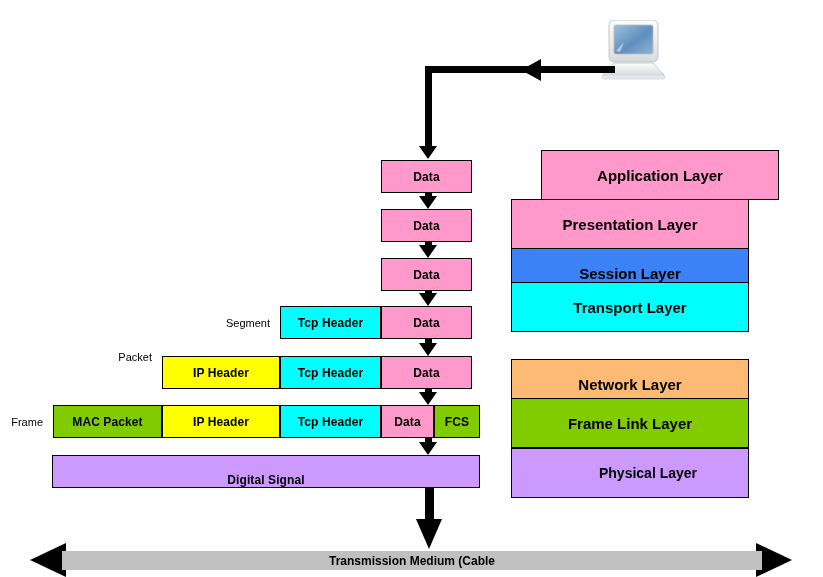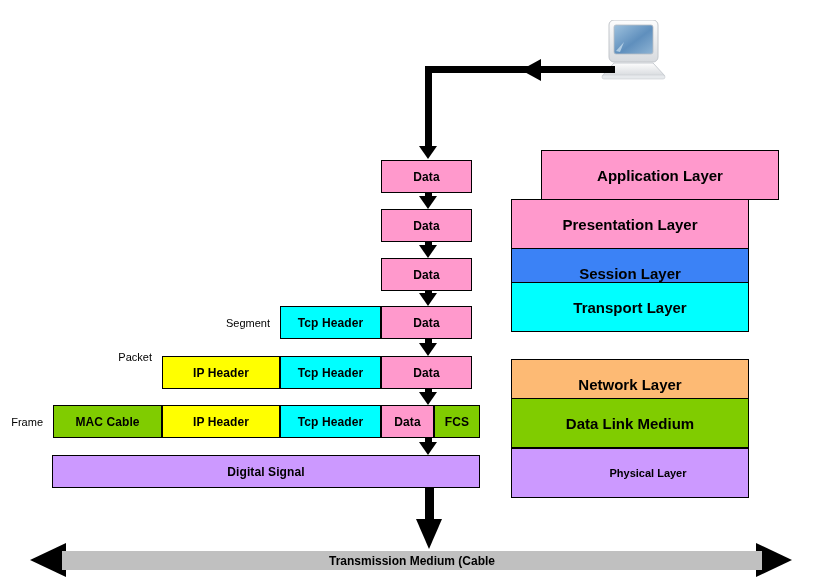--- a/index.html
+++ b/index.html
@@ -60,21 +60,21 @@
     box-sizing: border-box;
     border: 1.5px solid #000000;
     display: flex;
     align-items: center;
     justify-content: center;
     font-size: 15px;
     font-weight: bold;
     color: #000000;
     white-space: nowrap;
   }
-  .layer.small { font-size: 11px; padding-left: 36px; }
+  .layer.small { font-size: 14px; padding-left: 36px; }
 
   
   .vline {
     position: absolute;
     width: 7px;
     background: #000000;
   }
   .hline {
     position: absolute;
     height: 7px;
@@ -205,38 +205,38 @@
       <div class="box pdu" style="left: 381px; top: 209px; width: 91px; background: rgb(255, 153, 204);">Data</div>
       <div class="box pdu" style="left: 381px; top: 258px; width: 91px; background: rgb(255, 153, 204);">Data</div>
       <div class="pdu-label" style="left: 160px; width: 110px; top: 306px;">Segment</div>
       <div class="box pdu" style="left: 280px; top: 306px; width: 101px; background: rgb(0, 255, 255);">Tcp Header</div>
       <div class="box pdu" style="left: 381px; top: 306px; width: 91px; background: rgb(255, 153, 204);">Data</div>
       <div class="pdu-label" style="left: 42px; width: 110px; top: 340px;">Packet</div>
       <div class="box pdu" style="left: 162px; top: 356px; width: 118px; background: rgb(255, 255, 0);">IP Header</div>
       <div class="box pdu" style="left: 280px; top: 356px; width: 101px; background: rgb(0, 255, 255);">Tcp Header</div>
       <div class="box pdu" style="left: 381px; top: 356px; width: 91px; background: rgb(255, 153, 204);">Data</div>
       <div class="pdu-label" style="left: -67px; width: 110px; top: 405px;">Frame</div>
-      <div class="box pdu" style="left: 53px; top: 405px; width: 109px; background: rgb(128, 204, 0);">MAC Cable</div>
+      <div class="box pdu" style="left: 53px; top: 405px; width: 109px; background: rgb(128, 204, 0);">MAC Packet</div>
       <div class="box pdu" style="left: 162px; top: 405px; width: 118px; background: rgb(255, 255, 0);">IP Header</div>
       <div class="box pdu" style="left: 280px; top: 405px; width: 101px; background: rgb(0, 255, 255);">Tcp Header</div>
       <div class="box pdu" style="left: 381px; top: 405px; width: 53px; background: rgb(255, 153, 204);">Data</div>
       <div class="box pdu" style="left: 434px; top: 405px; width: 46px; background: rgb(128, 204, 0);">FCS</div>
     </div>
 
-  <div class="box" id="digital-signal" style="left: 52px; top: 455px; width: 428px; height: 33px; background: rgb(204, 153, 255); font-size: 12px;">
+  <div class="box" id="digital-signal" style="left: 52px; top: 455px; width: 428px; height: 33px; background: rgb(204, 153, 255); font-size: 12px; align-items: flex-end;">
     <span>Digital Signal</span>
   </div>
 
   <div id="osi-container">
       <div class="layer" style="top: 150px; background: rgb(255, 153, 204); margin-left: 30px;">Application Layer</div>
       <div class="layer" style="top: 199px; background: rgb(255, 153, 204);">Presentation Layer</div>
       <div class="layer" style="top: 248px; background: #3b82f6;">Session Layer</div>
       <div class="layer" style="top: 282px; background: rgb(0, 255, 255);">Transport Layer</div>
       <div class="layer" style="top: 348px; background: #fdba74; margin-top: 11px;">Network Layer</div>
-      <div class="layer" style="top: 398px; background: rgb(128, 204, 0);">Data Link Medium</div>
+      <div class="layer" style="top: 398px; background: rgb(128, 204, 0);">Frame Link Layer</div>
       <div class="layer small" style="top: 448px; background: rgb(204, 153, 255);">Physical Layer</div>
     </div>
 
   <div id="medium-arrow-left"></div>
   <div id="medium-arrow-right"></div>
   <div id="medium-bar"></div>
   <div id="medium-label">Transmission Medium (Cable</div>
 
 </div>
 

